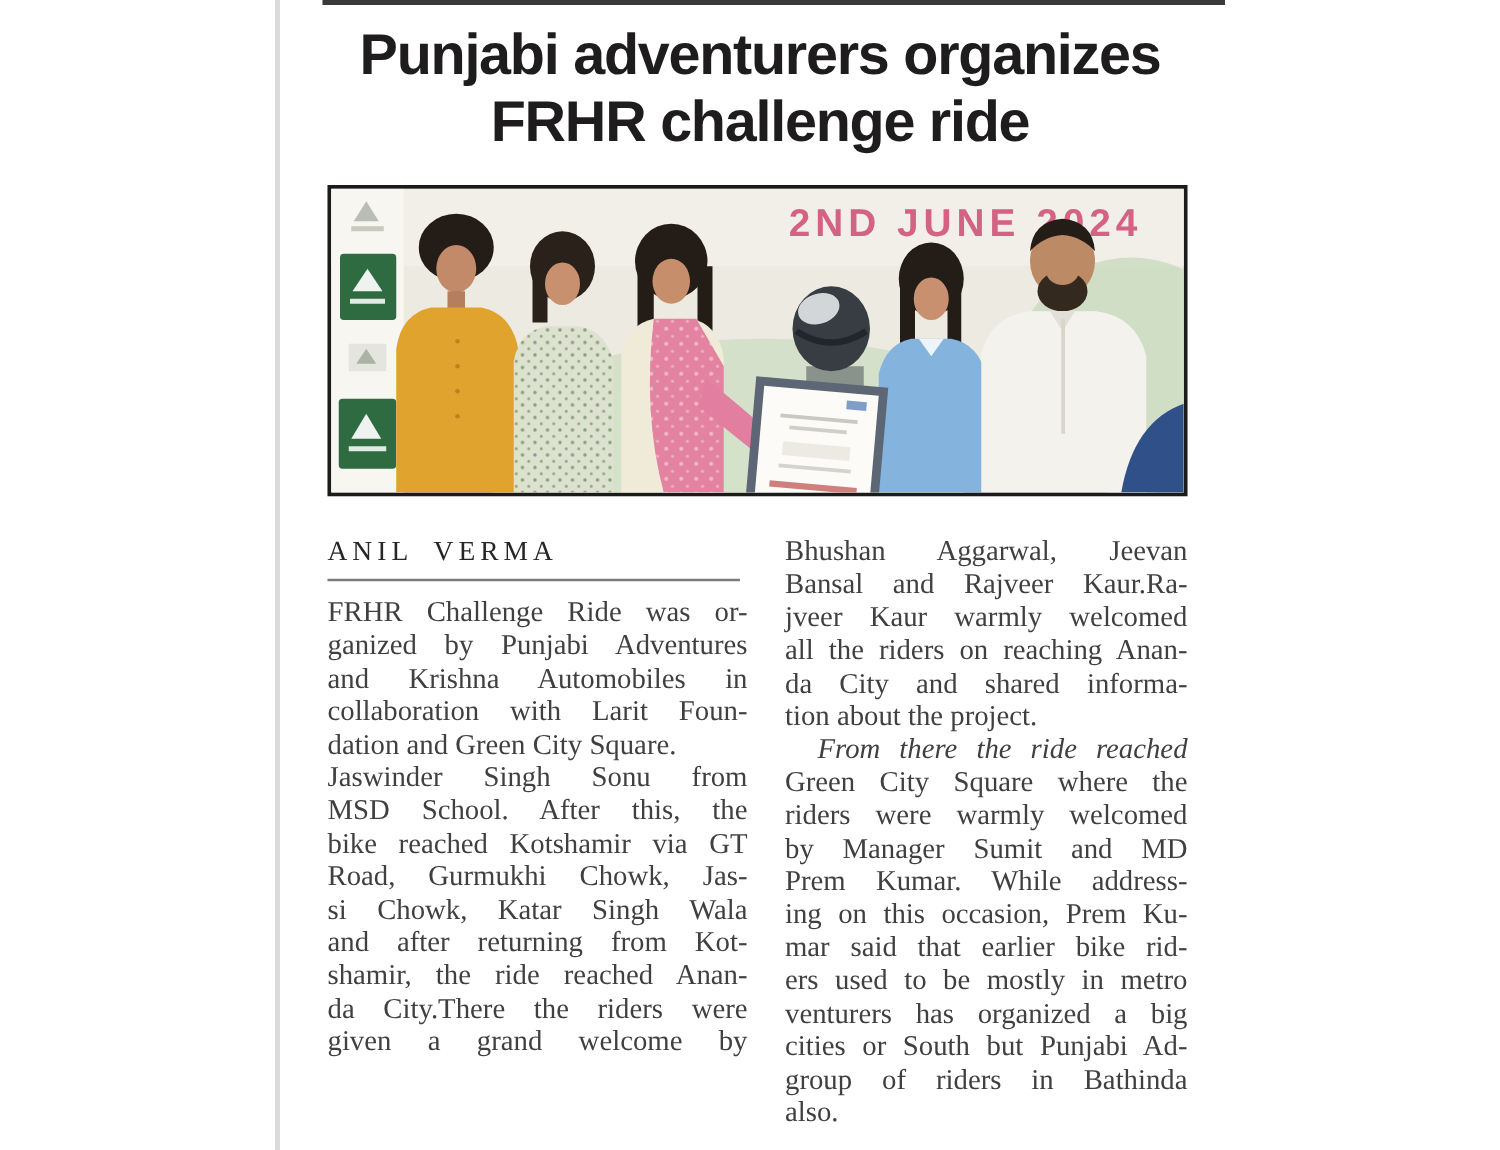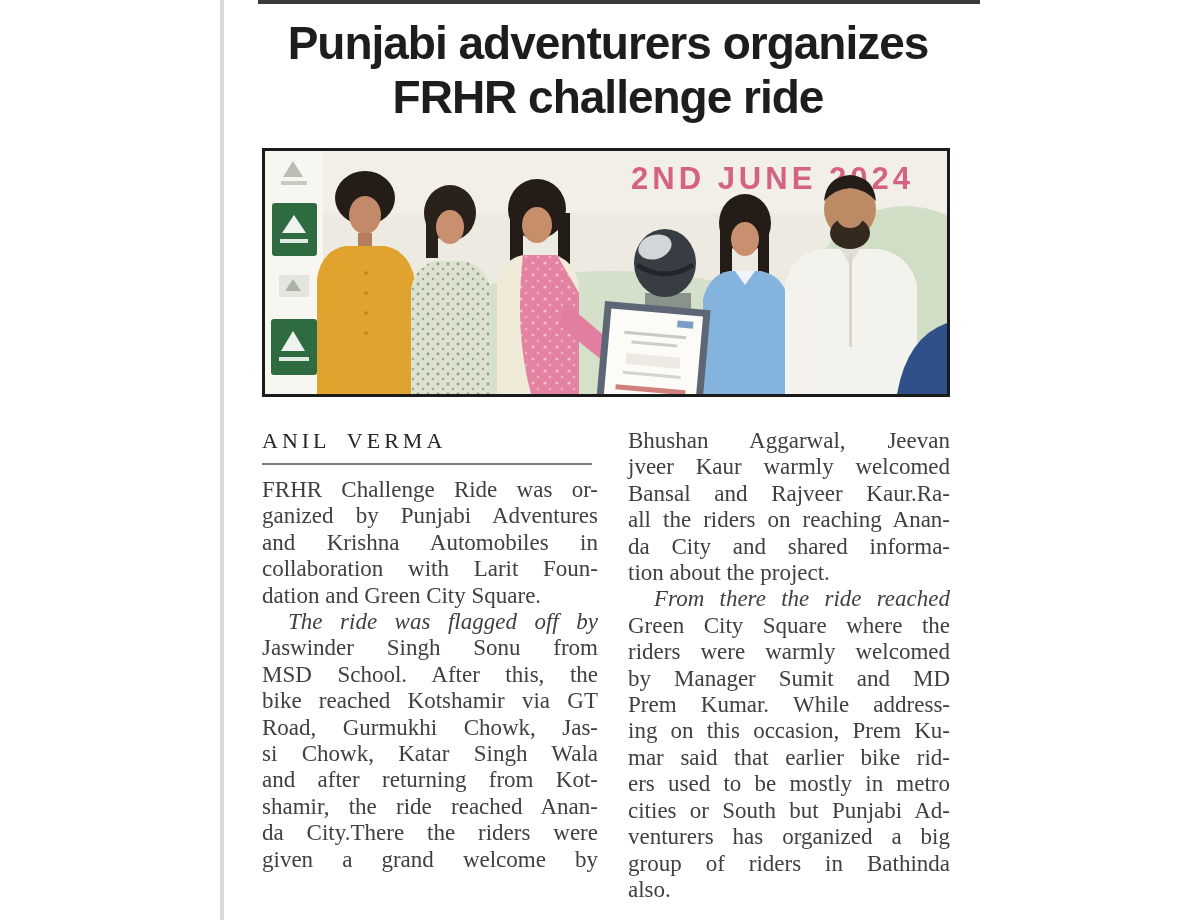--- a/index.html
+++ b/index.html
@@ -183,47 +183,46 @@
     <div class="byline">
       <div>ANIL VERMA</div>
     </div>
     <div class="byline-rule"></div>
     <div class="body-lines">
         <div class="tline">FRHR Challenge Ride was or-</div>
         <div class="tline">ganized by Punjabi Adventures</div>
         <div class="tline">and Krishna Automobiles in</div>
         <div class="tline">collaboration with Larit Foun-</div>
         <div class="tline end">dation and Green City Square.</div>
-        <div class="tline indent">The ride was flagged off by</div>
         <div class="tline">Jaswinder Singh Sonu from</div>
         <div class="tline">MSD School.  After this, the</div>
         <div class="tline">bike reached Kotshamir via GT</div>
         <div class="tline">Road, Gurmukhi Chowk, Jas-</div>
         <div class="tline">si Chowk, Katar Singh Wala</div>
         <div class="tline">and after returning from Kot-</div>
         <div class="tline">shamir, the ride reached Anan-</div>
         <div class="tline">da City.There the riders were</div>
         <div class="tline">given a grand welcome by</div>
       </div>
   </div>
   <div class="col col-right">
     <div>
         <div class="tline">Bhushan Aggarwal, Jeevan</div>
+        <div class="tline">Bansal and Rajveer Kaur.Ra-</div>
         <div class="tline">jveer Kaur warmly welcomed</div>
-        <div class="tline">Bansal and Rajveer Kaur.Ra-</div>
         <div class="tline">all the riders on reaching Anan-</div>
         <div class="tline">da City and shared informa-</div>
         <div class="tline end">tion about the project.</div>
         <div class="tline indent">From there the ride reached</div>
         <div class="tline">Green City Square where the</div>
         <div class="tline">riders were warmly welcomed</div>
         <div class="tline">by Manager Sumit and MD</div>
         <div class="tline">Prem Kumar. While address-</div>
         <div class="tline">ing on this occasion, Prem Ku-</div>
         <div class="tline">mar said that earlier bike rid-</div>
         <div class="tline">ers used to be mostly in metro</div>
+        <div class="tline">venturers has organized a big</div>
         <div class="tline">cities or South but Punjabi Ad-</div>
-        <div class="tline">venturers has organized a big</div>
         <div class="tline">group of riders in Bathinda</div>
         <div class="tline end">also.</div>
       </div>
   </div>
 </div>
 
 </body></html>

